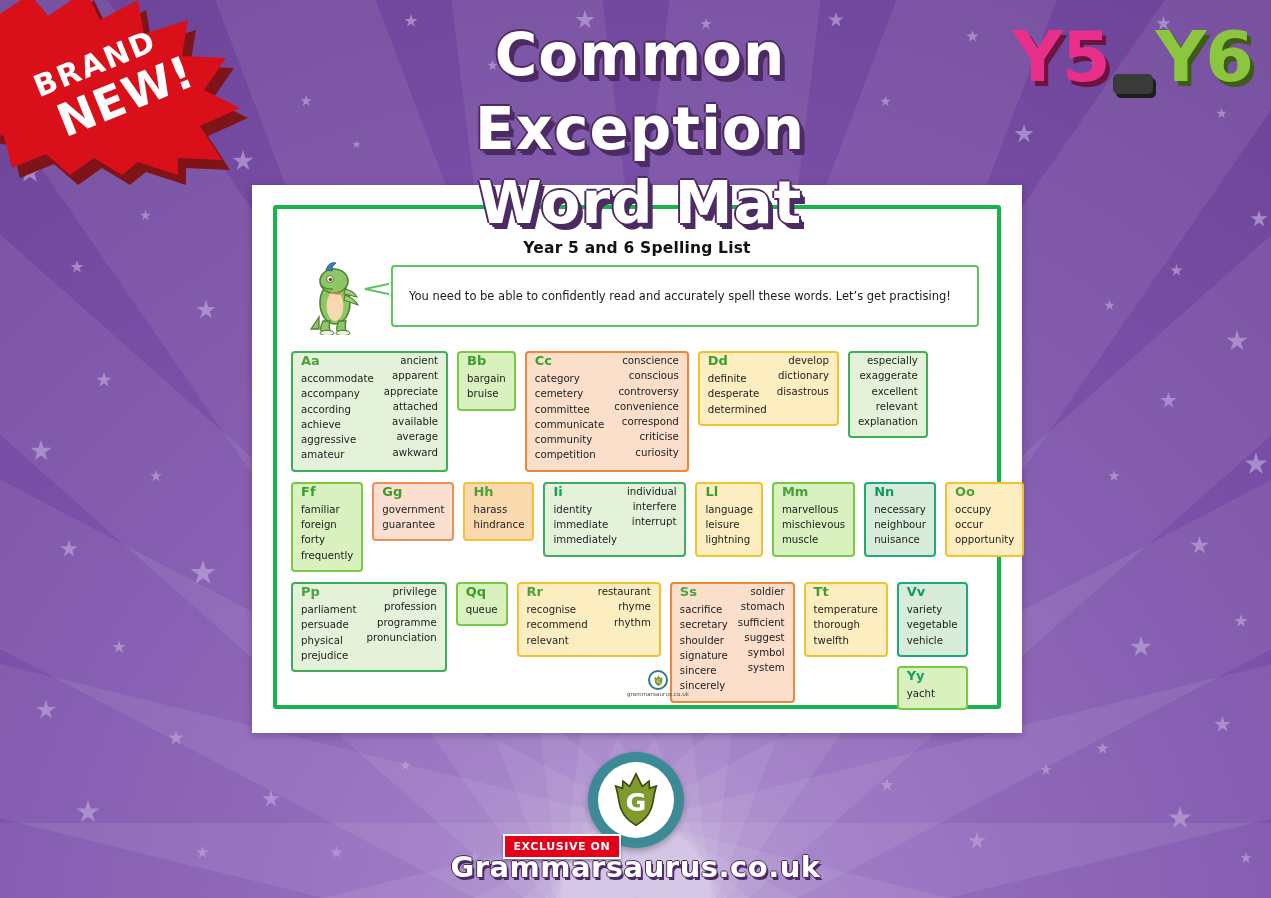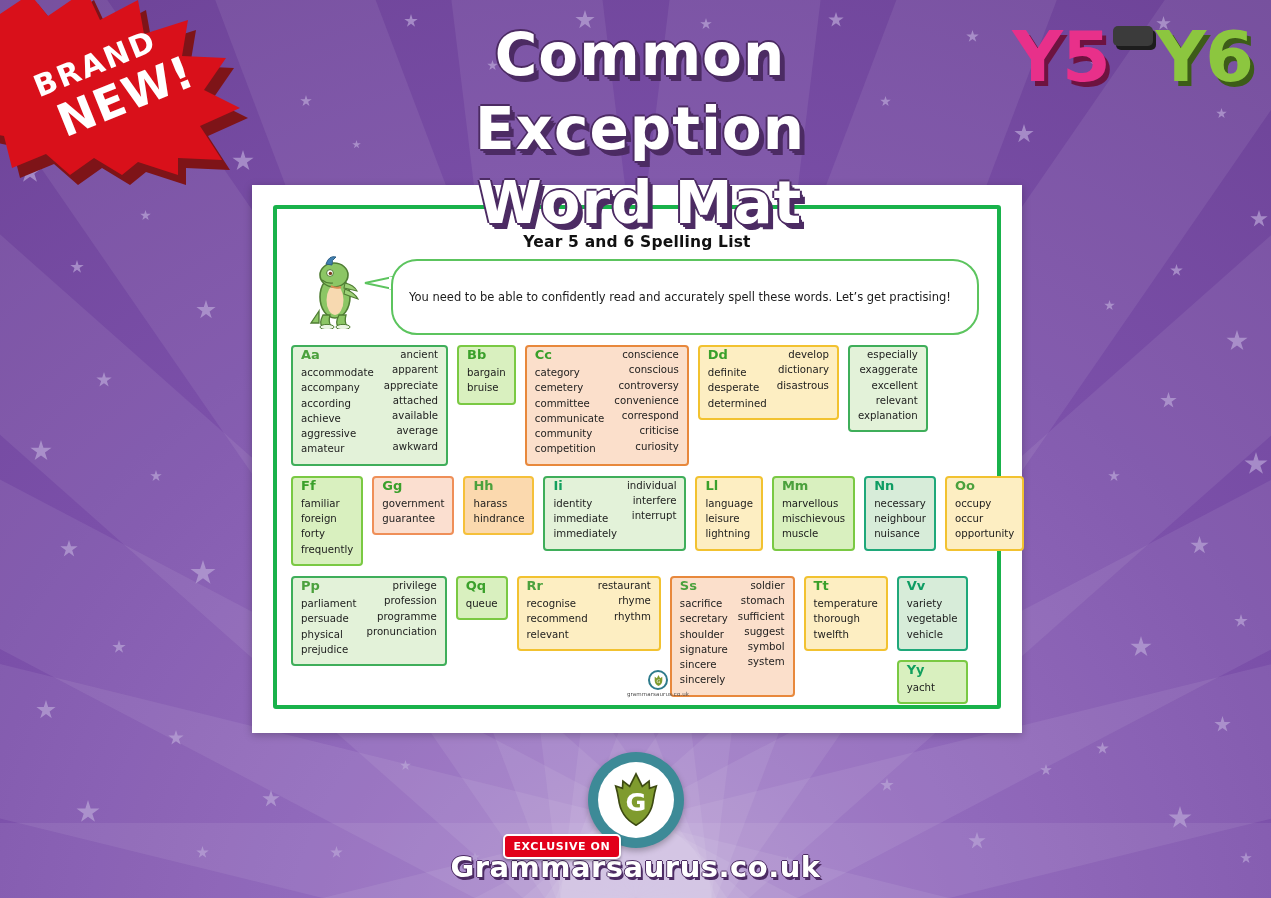--- a/index.html
+++ b/index.html
@@ -70,21 +70,21 @@
       5px 6px 0 #4c2b63;
   }
 
   
   #year-badge {
     position: absolute;
     right: 18px;
     top: 20px;
     z-index: 6;
     display: flex;
-    align-items: flex-start;
+    align-items: flex-end;
     gap: 0;
   }
   .yr {
     font-weight: bold;
     font-size: 70px;
     line-height: 74px;
     letter-spacing: -1px;
   }
   .yr-pink { color: #e8308a; text-shadow: 4px 5px 0 #6d1340; }
   .yr-green { color: #8cc63f; text-shadow: 4px 5px 0 #3d5c18; }
@@ -144,42 +144,42 @@
     border-radius: 3px;
     background: #fff;
   }
 
   #list-title {
     text-align: center;
     font-family: "DejaVu Sans", sans-serif;
     font-weight: bold;
     font-size: 15.5px;
     color: #111;
-    margin-top: 24px;
+    margin-top: 30px;
     letter-spacing: .2px;
   }
 
   
   #intro-row {
     position: relative;
     height: 72px;
     margin: 8px 18px 0 18px;
   }
   #dino {
     position: absolute;
     left: 12px; top: -6px;
     width: 62px; height: 76px;
   }
   #bubble {
     position: absolute;
     left: 96px; top: 0px;
     right: 0;
-    height: 76px;
+    height: 62px;
     border: 2px solid #5cc45e;
-    border-radius: 26px;
+    border-radius: 4px;
     background: #fff;
     display: flex;
     align-items: center;
     padding: 0 16px;
   }
   #bubble-text {
     font-family: "DejaVu Sans", sans-serif;
     font-size: 11.5px;
     color: #1a1a1a;
     line-height: 1.3;
@@ -292,21 +292,21 @@
     justify-content: center;
     width: 100%;
   }
   #excl-badge {
     position: absolute;
     left: 50%;
     margin-left: -133px;
     top: -16px;
     background: #e2001a;
     border: 2px solid #fff;
-    border-radius: 5px;
+    border-radius: 0;
     color: #fff;
     font-weight: bold;
     font-size: 11px;
     letter-spacing: .6px;
     padding: 4px 9px;
     box-shadow: 0 2px 3px rgba(0,0,0,.3);
   }
   #footer-brand {
     font-weight: bold;
     font-size: 29px;

